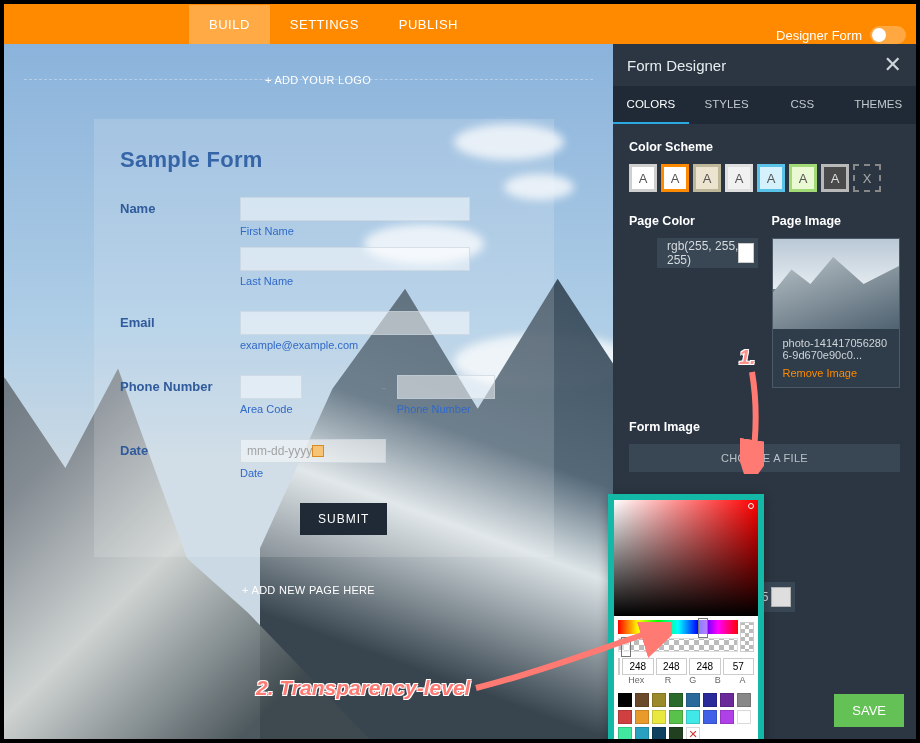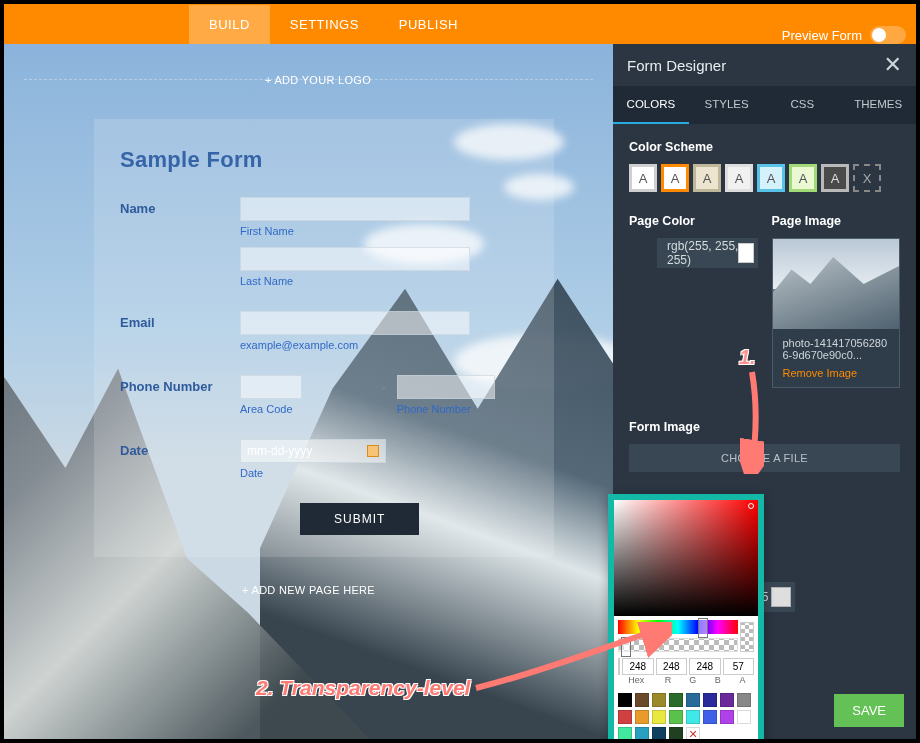--- a/index.html
+++ b/index.html
@@ -35,23 +35,23 @@
   .lbl { width:120px; font-size:13px; color:#2f5a9b; font-weight:600; padding-top:4px;}
   .fld { flex:1; }
   .inp { border:1px solid rgba(195,206,216,.6); background:rgba(255,255,255,.5); height:24px; }
   .inp.wide{ width:230px; display:block;}
   .hint { color:#3069c7; font-size:11px; margin-top:4px; display:block; }
   .phonegrp { display:flex; gap:10px; align-items:flex-start;}
   .phonegrp .col{display:flex;flex-direction:column}
   .areacod{width:62px}
   .phnum{width:98px}
   .dash{color:#7a8a98;padding-top:4px}
-  .dateinp{width:146px; display:flex; align-items:center; justify-content:space-between; padding:0 6px; color:#ffffff; font-size:12px;}
+  .dateinp{width:146px; display:flex; align-items:center; justify-content:flex-start; padding:0 6px; color:#a3a3a3; font-size:12px;}
   .calico{width:12px;height:12px;background:#f6c377;border:1px solid #d88b1e;}
-  .submit{ display:block; margin:6px 0 0 180px; background:#1f2a36; color:#fff; font-size:12px; letter-spacing:1px; padding:9px 34px; border:0; }
+  .submit{ display:block; margin:6px 0 0 180px; background:#1f2a36; color:#fff; font-size:12px; letter-spacing:1px; padding:9px 18px; border:0; }
 
   
   .panel { width:303px; background:#2b3642; color:#cfd6db; display:flex; flex-direction:column; position:relative; }
   .phead { display:flex; align-items:center; justify-content:space-between; padding:10px 14px; font-size:15px; color:#e7ecee;gap:20px; }
   .closex { font-size:22px; color:#cfd6db; cursor:pointer; line-height:1;}
   .ptabs { display:flex; background:#1f2a36; font-size:11.5px; }
   .ptab { flex:1; text-align:center; padding:12px 4px; color:#c2c9cf; border-bottom:2px solid transparent; cursor:pointer; }
   .ptab.active { color:#fff; border-bottom-color:#2aa9e0; }
   .pcontent { padding:16px; overflow:auto; flex:1; position:relative;}
   .seclbl { font-size:12.5px; font-weight:bold; color:#fff; margin-bottom:10px; }
@@ -96,21 +96,21 @@
 <body>
 
 <div class="app">
   <div class="topnav">
     <div class="tabs">
       <div class="tab active">BUILD</div>
       <div class="tab">SETTINGS</div>
       <div class="tab">PUBLISH</div>
     </div>
     <div class="preview">
-      <span>Preview Form</span>
+      <span>Designer Form</span>
       <div class="toggle"></div>
     </div>
   </div>
 
   <div class="stage">
     <div class="canvas">
       <div class="bg">
         <div class="sky"></div>
         <div class="cloud c4"></div>
           <div class="cloud c3"></div>

